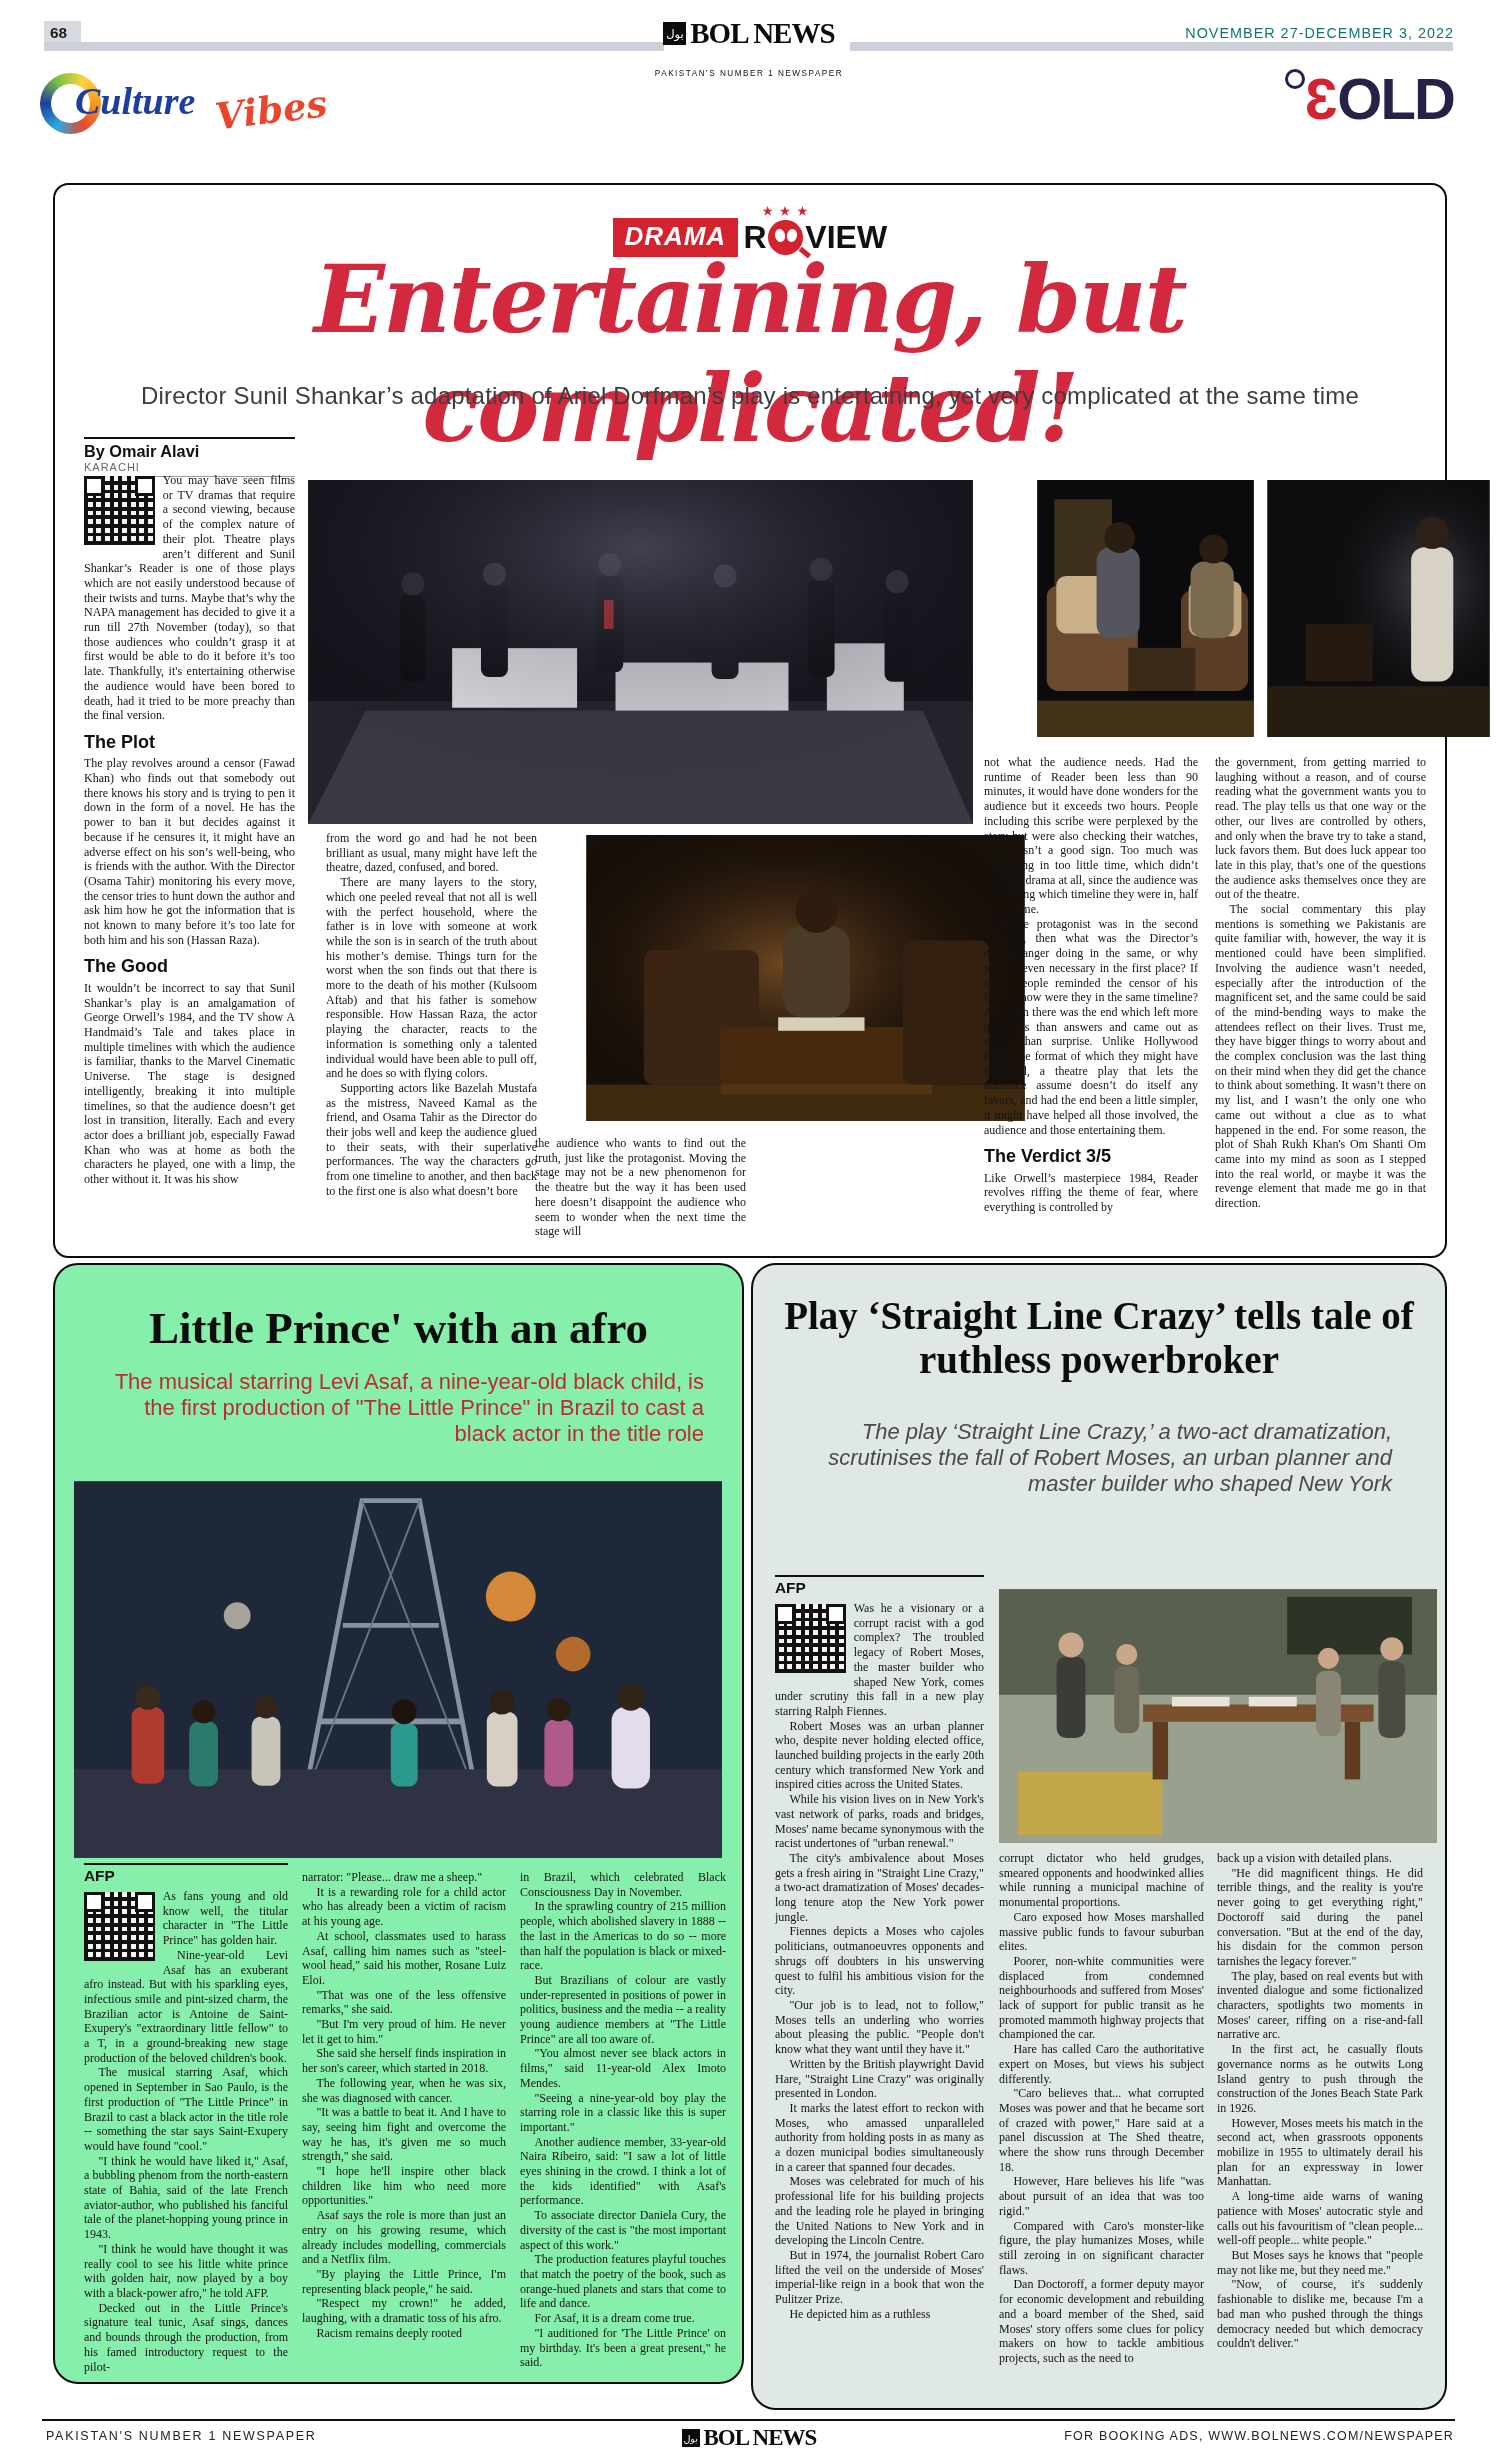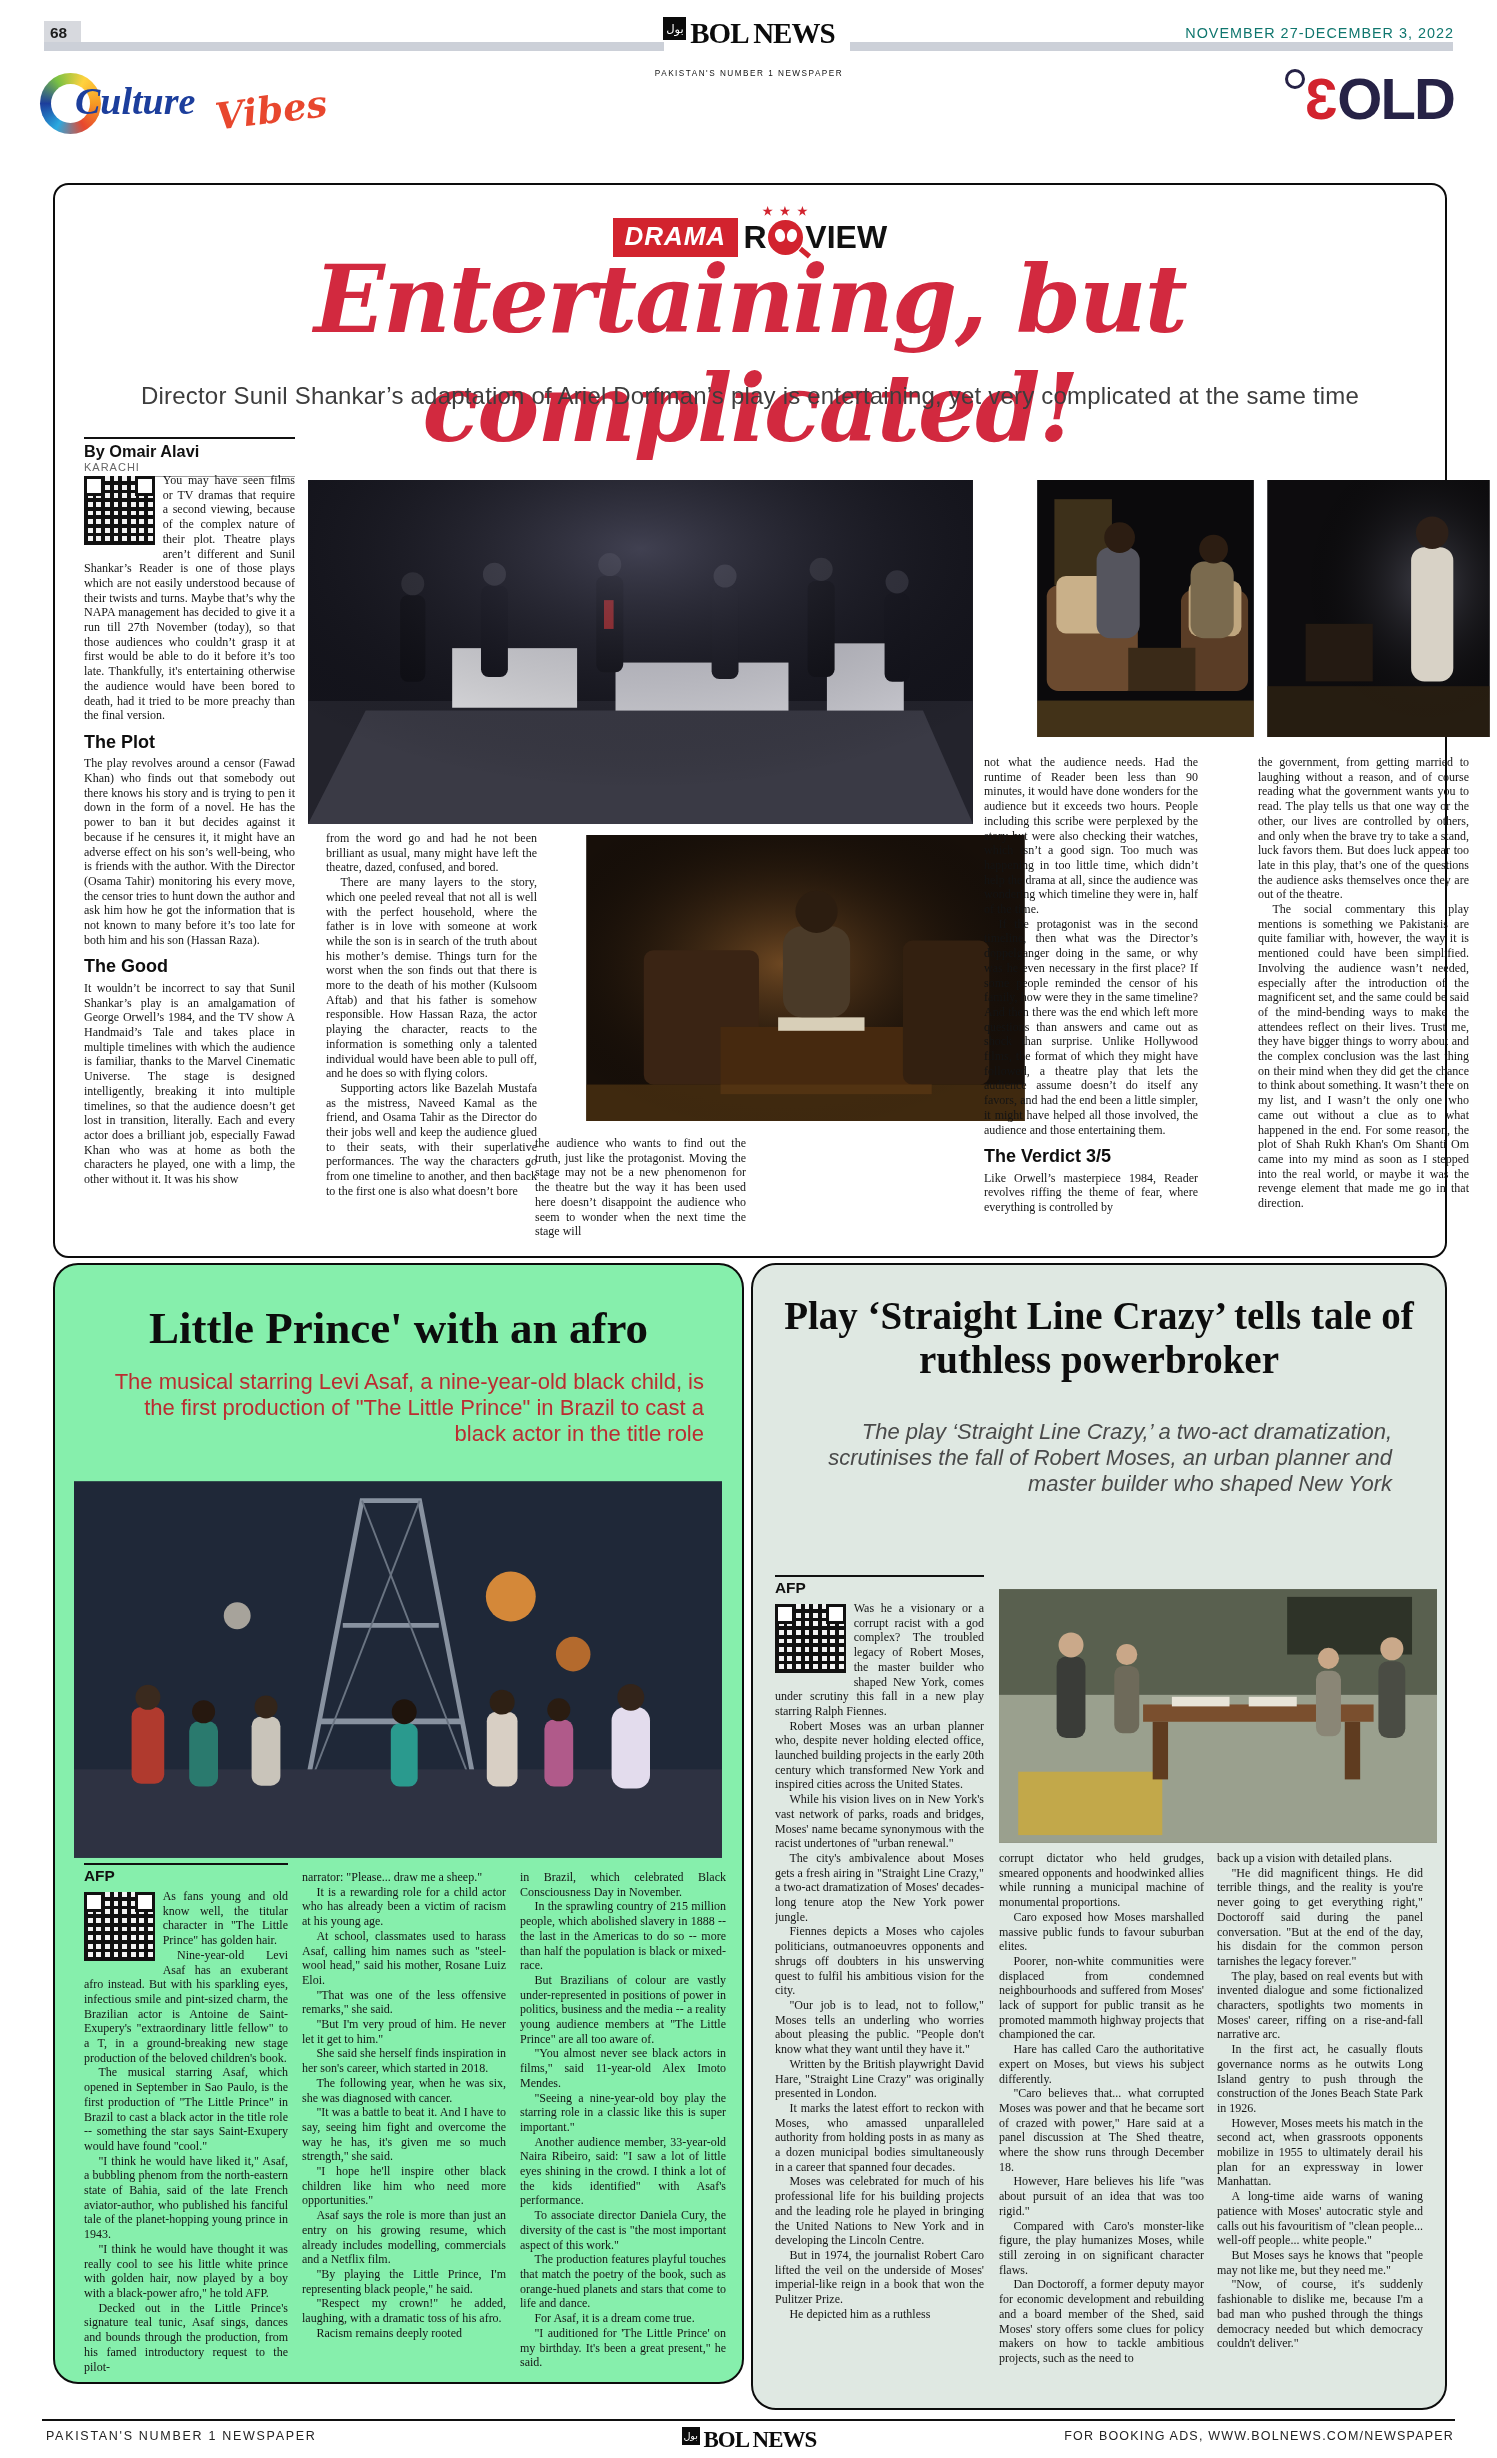--- a/index.html
+++ b/index.html
@@ -8,21 +8,21 @@
   .abs{position:absolute;}
 
   
   .pagenum-box{left:44px;top:21px;width:37px;height:25px;background:#d7d9de;}
   .pagenum{left:50px;top:24px;font:bold 15.4px "Liberation Sans",sans-serif;color:#1c1c1c;}
   .hbar{height:8.6px;background:#ccd0d8;top:42px;}
   .hbar.l{left:44px;width:620px;}
   .hbar.r{left:850px;width:603px;}
   .date{right:44px;top:25px;font:14.4px "Liberation Sans",sans-serif;letter-spacing:1px;color:#0f766e;}
   .masthead{left:0;right:0;top:17.3px;text-align:center;}
-  .bol-logo{display:inline-flex;align-items:flex-start;gap:3.8px;}
+  .bol-logo{display:inline-flex;align-items:center;gap:3.8px;}
   .bol-sq{width:23px;height:23px;background:#0b0b0b;color:#fff;font:11.5px "DejaVu Sans",sans-serif;
           display:inline-flex;align-items:center;justify-content:center;}
   .bol-word{font:900 29px "Liberation Serif",serif;letter-spacing:-1px;color:#0b0b0b;}
   .mast-tag{left:0;right:0;top:69px;text-align:center;font:8.2px "Liberation Sans",sans-serif;
             letter-spacing:1.5px;color:#111;}
 
   
   .cv-ring{left:40px;top:73px;width:61px;height:61px;border-radius:50%;
            background:conic-gradient(from 210deg,#2aa9e0,#1c3e9c,#7ac143,#ffd23e,#f59a23,#e8472e,#2aa9e0);}
   .cv-ring::after{content:"";position:absolute;inset:10.6px;background:#fff;border-radius:50%;}
@@ -244,21 +244,21 @@
         </div>
     </div>
     <div class="col" style="left:929px;top:570px;width:214px;height:500px;">
       <div>
           <p class="flush">not what the audience needs. Had the runtime of Reader been less than 90 minutes, it would have done wonders for the audience but it exceeds two hours. People including this scribe were perplexed by the story but were also checking their watches, which isn’t a good sign. Too much was happening in too little time, which didn’t help the drama at all, since the audience was wondering which timeline they were in, half of the time.</p>
           <p>If the protagonist was in the second timeline, then what was the Director’s doppelganger doing in the same, or why was he even necessary in the first place? If some people reminded the censor of his family, how were they in the same timeline? And then there was the end which left more questions than answers and came out as shock than surprise. Unlike Hollywood films, the format of which they might have followed, a theatre play that lets the audience assume doesn’t do itself any favors, and had the end been a little simpler, it might have helped all those involved, the audience and those entertaining them.</p>
           <h4>The Verdict 3/5</h4>
           <p class="flush">Like Orwell’s masterpiece 1984, Reader revolves riffing the theme of fear, where everything is controlled by</p>
         </div>
     </div>
-    <div class="col" style="left:1203px;top:570px;width:211px;height:500px;">
+    <div class="col" style="left:1160px;top:570px;width:211px;height:500px;">
       <div>
           <p class="flush">the government, from getting married to laughing without a reason, and of course reading what the government wants you to read. The play tells us that one way or the other, our lives are controlled by others, and only when the brave try to take a stand, luck favors them. But does luck appear too late in this play, that’s one of the questions the audience asks themselves once they are out of the theatre.</p>
           <p>The social commentary this play mentions is something we Pakistanis are quite familiar with, however, the way it is mentioned could have been simplified. Involving the audience wasn’t needed, especially after the introduction of the magnificent set, and the same could be said of the mind-bending ways to make the attendees reflect on their lives. Trust me, they have bigger things to worry about and the complex conclusion was the last thing on their mind when they did get the chance to think about something. It wasn’t there on my list, and I wasn’t the only one who came out without a clue as to what happened in the end. For some reason, the plot of Shah Rukh Khan's Om Shanti Om came into my mind as soon as I stepped into the real world, or maybe it was the revenge element that made me go in that direction.</p>
         </div>
     </div>
   </div>
 
   <div class="abs box" id="prince-box">
     <div class="abs b-head" style="top:37px;font-size:45px;">Little Prince' with an afro</div>
     <div class="abs b-sub" style="top:104px;left:38px;right:38px;color:#bb2d31;">The musical starring Levi Asaf, a nine-year-old black child, is the first production of "The Little Prince" in Brazil to cast a black actor in the title role</div>

